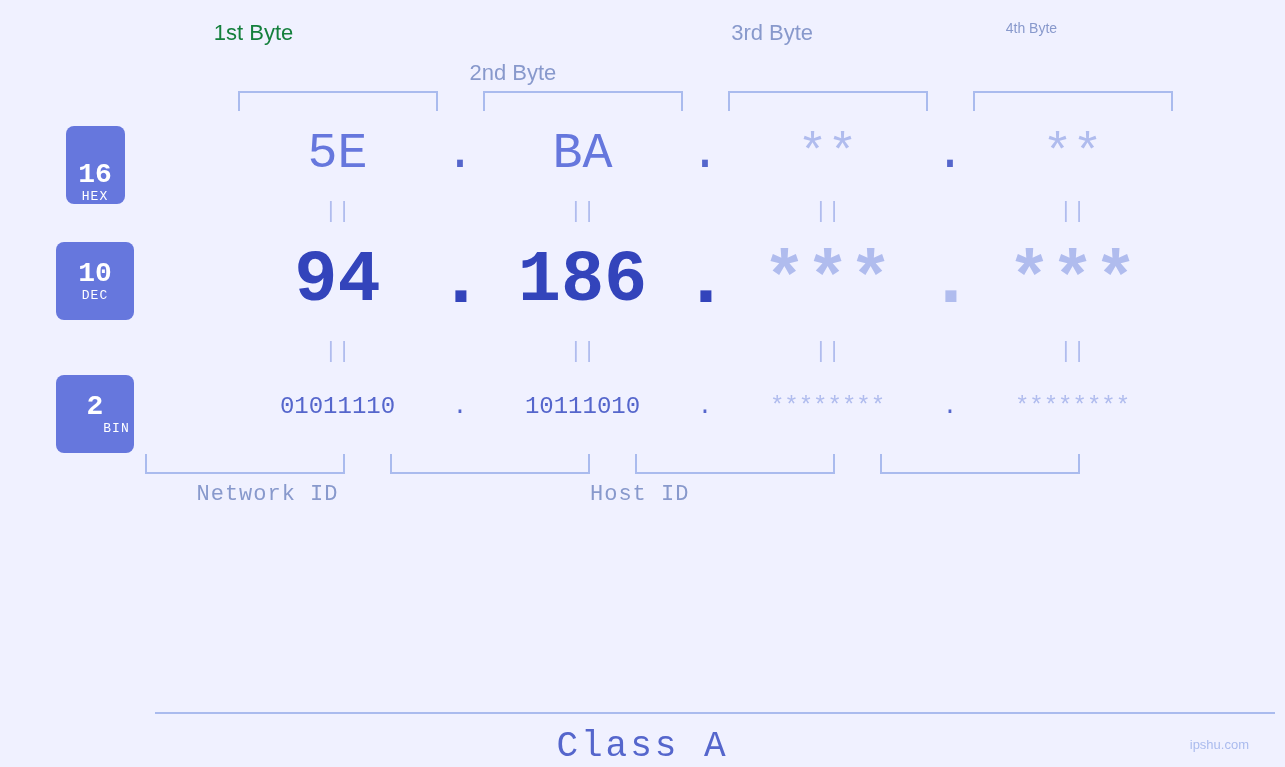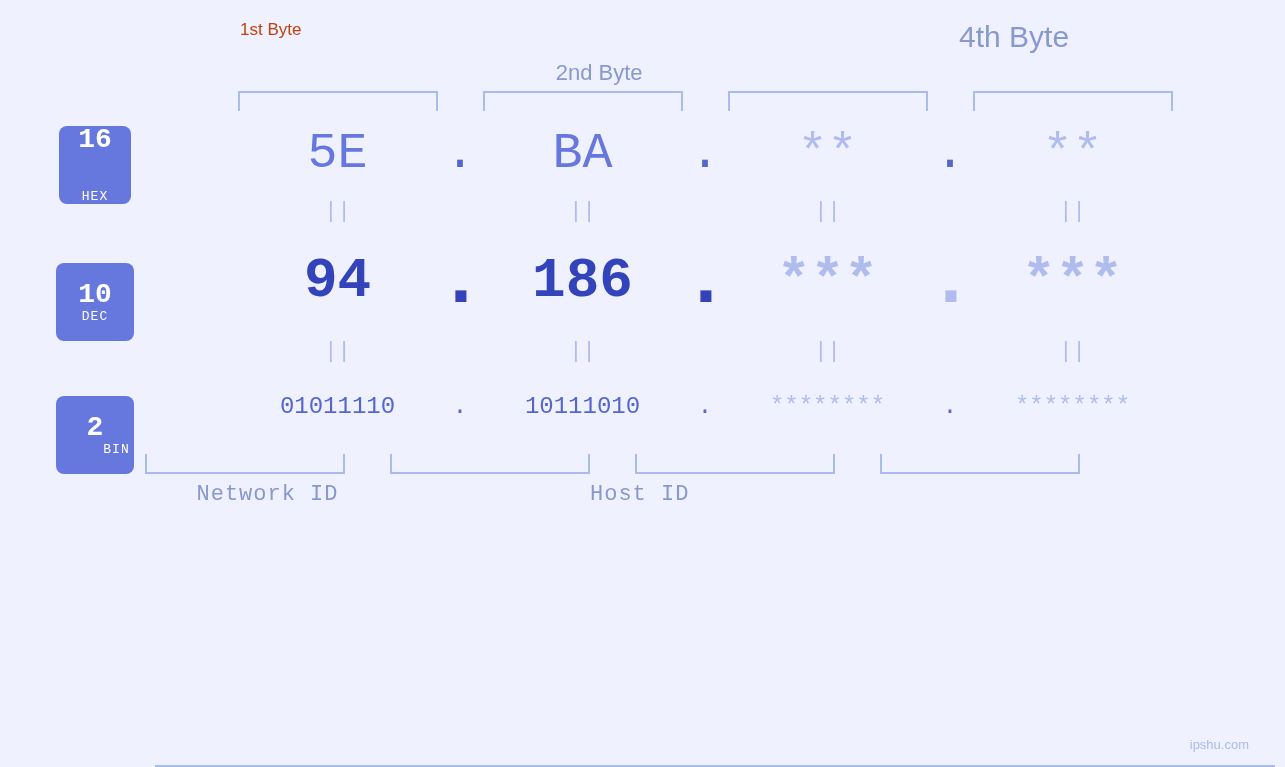--- a/index.html
+++ b/index.html
@@ -63,21 +63,21 @@
       text-align: center;
     }
 
     .cell.v-hex {
       color: #6677dd;
       font-size: 50px;
     }
 
     .cell.v-dec {
       color: #3344bb;
-      font-size: 56px;
+      font-size: 72px;
       font-weight: bold;
     }
 
     .cell.v-bin {
       color: #5566cc;
       font-size: 24px;
     }
 
     .cell.v-masked {
       color: #b0bcee;
@@ -87,42 +87,43 @@
     .cell.dot-dec { color: #3344bb; font-size: 78px; font-weight: bold; text-align: center; }
     .cell.dot-bin { color: #5566cc; font-size: 24px; text-align: center; }
     .cell.eq { color: #b0bcee; font-size: 22px; text-align: center; }
   </style>
 </head>
 <body>
 
 <div class="container">
 
   <div class="header-row">
-    <div style="width:200px;text-align:center;color:#c2410c;font-size:17px;font-family:Arial,sans-serif;">1st Byte</div>
+    <div style="width:200px;text-align:center;color:#15803d;font-size:22px;font-family:Arial,sans-serif;">1st Byte</div>
     <div style="width:45px;"></div>
     <div style="width:200px;text-align:center;color:#8899cc;font-size:22px;font-family:Arial,sans-serif;margin-top:40px;">2nd Byte</div>
     <div style="width:45px;"></div>
-    <div style="width:45px;"></div>
-    <div style="width:200px;text-align:center;color:#8899cc;font-size:30px;font-family:Arial,sans-serif;">4th Byte</div>
+    <div style="width:200px;text-align:center;color:#8899cc;font-size:22px;font-family:Arial,sans-serif;">3rd Byte</div>
+    <div style="width:45px;"></div>
+    <div style="width:200px;text-align:center;color:#8899cc;font-size:14px;font-family:Arial,sans-serif;">4th Byte</div>
   </div>
 
   <div style="display:flex;margin-left:145px;padding-right:20px;margin-top:5px;">
     <div style="width:200px;height:20px;border:2px solid #aabbee;border-bottom:none;"></div>
     <div style="width:45px;"></div>
     <div style="width:200px;height:20px;border:2px solid #aabbee;border-bottom:none;"></div>
     <div style="width:45px;"></div>
     <div style="width:200px;height:20px;border:2px solid #aabbee;border-bottom:none;"></div>
     <div style="width:45px;"></div>
     <div style="width:200px;height:20px;border:2px solid #aabbee;border-bottom:none;"></div>
   </div>
 
   <div style="display:flex;width:100%;flex:1;">
 
     <div style="width:145px;display:flex;flex-direction:column;align-items:center;padding-top:15px;padding-left:45px;gap:0;">
-      <div style="background:#6677dd;color:white;width:72px;height:78px;display:flex;flex-direction:column;align-items:center;justify-content:space-between;border-radius:8px;margin-bottom:59px;">
+      <div style="background:#6677dd;color:white;width:59px;height:78px;display:flex;flex-direction:column;align-items:center;justify-content:flex-end;border-radius:8px;margin-bottom:38px;">
         <span style="font-size:28px;font-weight:bold;line-height:1;">16</span>
         <span style="font-size:13px;letter-spacing:1px;">HEX</span>
       </div>
       <div style="background:#6677dd;color:white;width:78px;height:78px;display:flex;flex-direction:column;align-items:center;justify-content:center;border-radius:8px;margin-bottom:55px;">
         <span style="font-size:28px;font-weight:bold;line-height:1;">10</span>
         <span style="font-size:13px;letter-spacing:1px;">DEC</span>
       </div>
       <div style="background:#6677dd;color:white;width:78px;height:78px;display:flex;flex-direction:column;align-items:center;justify-content:center;border-radius:8px;">
         <span style="font-size:28px;font-weight:bold;line-height:1;">2</span>
         <span style="font-size:13px;letter-spacing:1px;margin-left:43px;">BIN</span>
@@ -195,16 +196,17 @@
         <div style="grid-column:1/3;text-align:center;color:#8899cc;font-size:22px;letter-spacing:1px;">Network ID</div>
         <div></div>
         <div style="grid-column:4/8;text-align:left;color:#8899cc;font-size:22px;letter-spacing:1px;">Host ID</div>
       </div>
 
     </div>
   </div>
 
   <div style="width:calc(100% - 165px);margin-left:145px;height:2px;background:#aabbee;margin-top:5px;"></div>
 
+  <div style="text-align:center;color:#5566cc;font-size:36px;letter-spacing:3px;margin-top:12px;width:100%;">Class A</div>
 
   <div style="position:absolute;bottom:15px;right:36px;color:#aabbee;font-size:13px;font-family:Arial,sans-serif;">ipshu.com</div>
 
 </div>
 
 </body></html>

